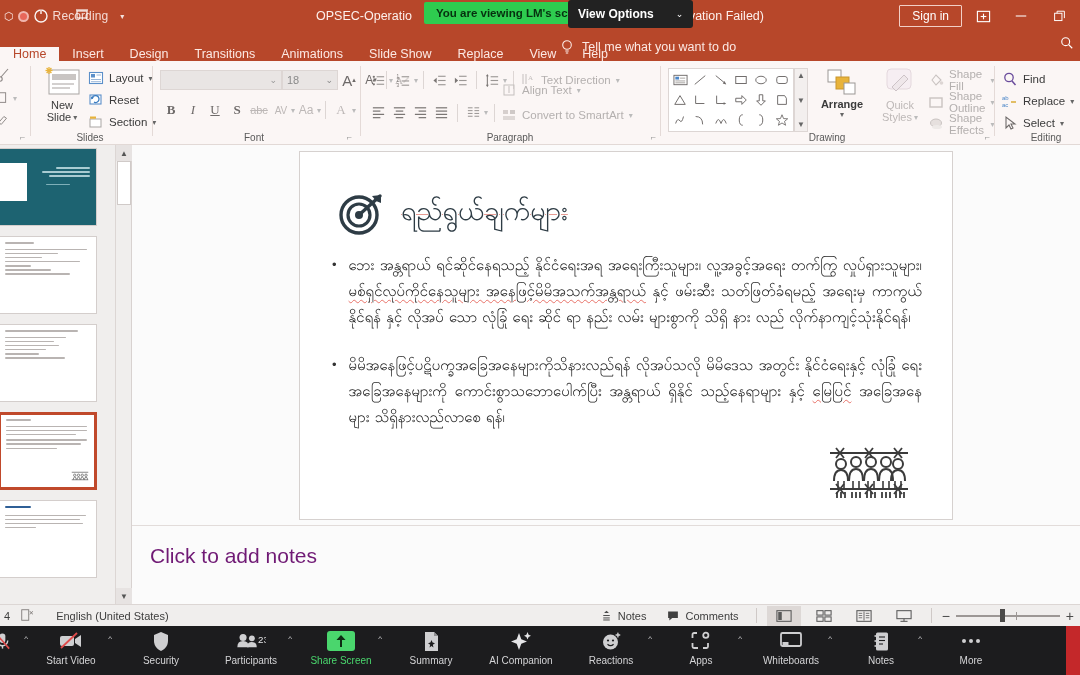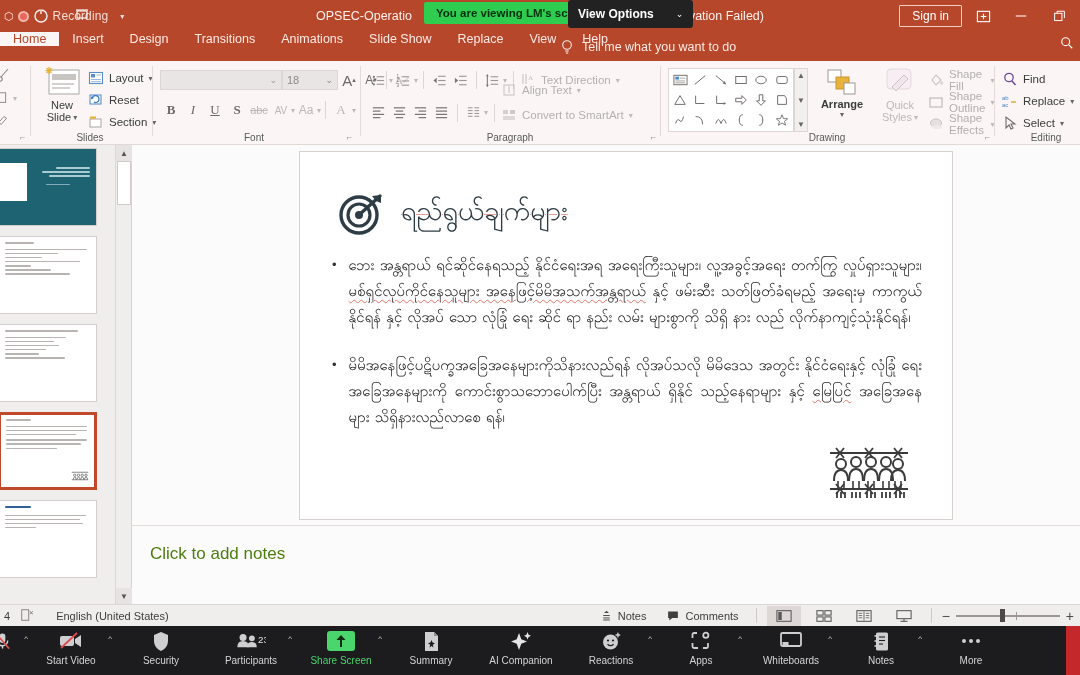--- a/index.html
+++ b/index.html
@@ -50,21 +50,21 @@
     border: 1px solid #f2cfc6; color: #fff; font-size: 12px;
     padding: 3px 12px; background: transparent; border-radius: 1px;
   }
   .winbtn { width: 34px; height: 30px; display: flex; align-items: center; justify-content: center; color: #fff; }
 
   
   .tabstrip {
     position: absolute; top: 32px; left: 0; width: 1080px; height: 29px;
     background: #b7472a;
   }
-  .tabs { display: flex; align-items: flex-start; height: 29px; }
+  .tabs { display: flex; align-items: flex-end; height: 29px; }
   .tab {
     padding: 0 13px; display: flex; align-items: center;
     font-size: 12.5px; color: #fce9e4; white-space: nowrap;
   }
   .tab.active { background: #fbf6f5; color: #b7472a; }
   .tellme {
     position: absolute; left: 560px; top: 0; height: 29px;
     display: flex; align-items: center; gap: 8px;
     font-size: 12.5px; color: #fce9e4;
   }
@@ -180,21 +180,21 @@
     text-align: justify; word-spacing: 1px;
   }
   .sq { text-decoration: underline wavy #e8736a; text-decoration-thickness: 1px; text-underline-offset: 3px; }
   .fence-art { position: absolute; right: 42px; bottom: 18px; width: 82px; height: 58px; }
 
   
   .notespane {
     position: absolute; top: 525px; left: 132px; width: 948px; height: 80px;
     background: #fbfbfb; border-top: 1px solid #e2dcda;
   }
-  .notes-placeholder { position: absolute; left: 18px; top: 18px; font-size: 17px; color: #4d7c0f; }
+  .notes-placeholder { position: absolute; left: 18px; top: 18px; font-size: 21px; color: #701a75; }
 
   
   .statusbar {
     position: absolute; top: 604px; left: 0; width: 1080px; height: 22px;
     background: #f0eeed; border-top: 1px solid #dcd6d4;
     display: flex; align-items: center; font-size: 11px; color: #3d3d3d;
   }
   .sb-left { display: flex; align-items: center; gap: 10px; padding-left: 2px; }
   .sb-right { position: absolute; right: 6px; display: flex; align-items: center; gap: 6px; }
   .sb-btn { display: flex; align-items: center; gap: 5px; padding: 0 7px; height: 20px; }

